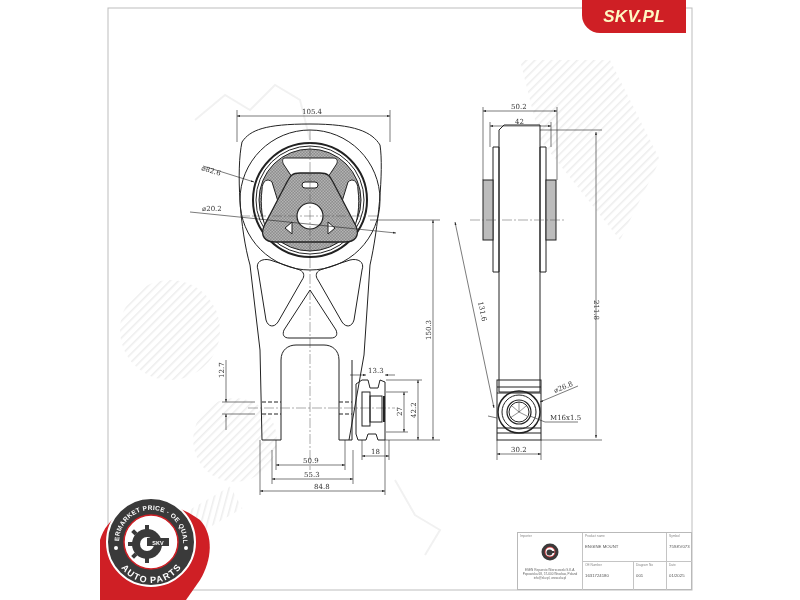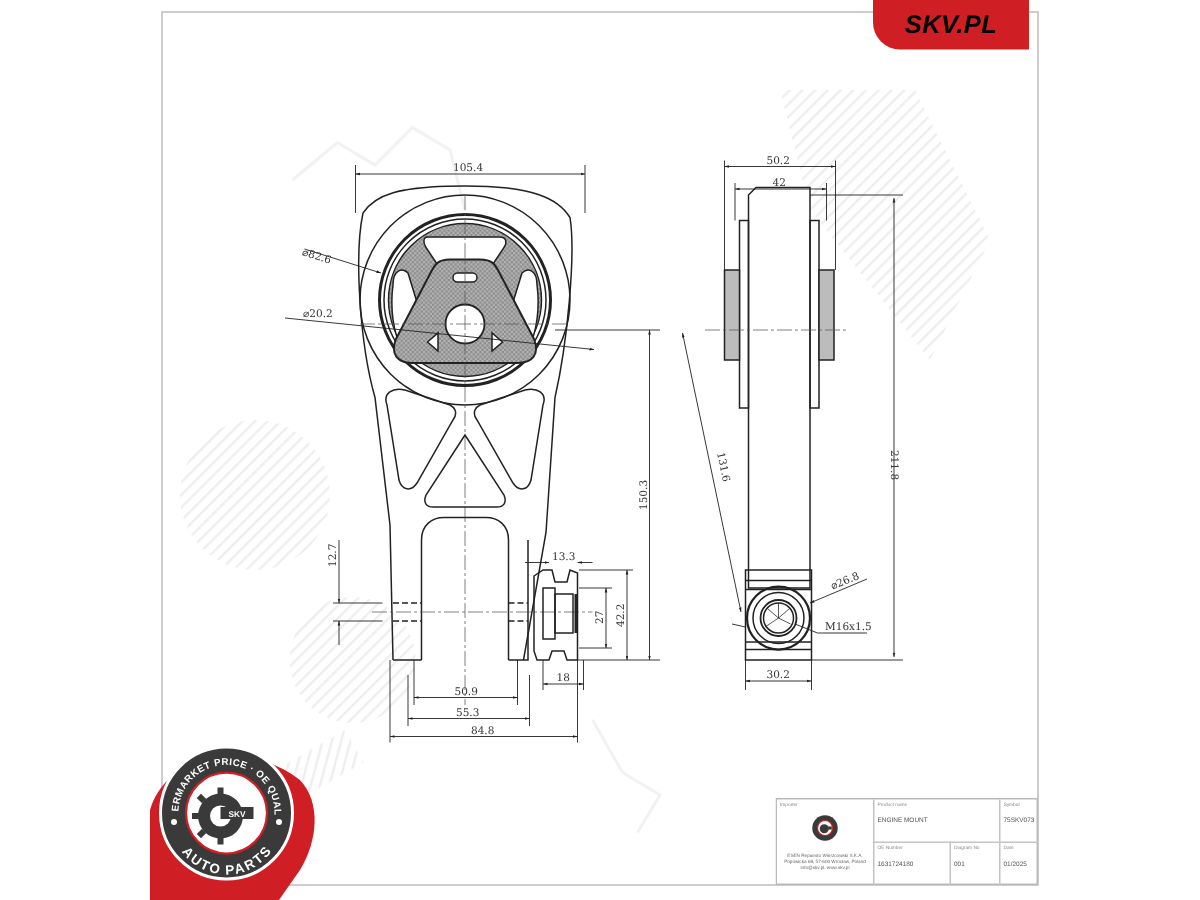--- a/index.html
+++ b/index.html
@@ -1,20 +1,20 @@
 <!DOCTYPE html>
 <html><head>
 <meta charset="utf-8">
 <style>
   html,body{margin:0;padding:0;background:#fff;}
   body{width:800px;height:600px;position:relative;overflow:hidden;font-family:"Liberation Sans",sans-serif;}
   #sheet{position:absolute;left:0;top:0;width:800px;height:600px;}
   .brand{position:absolute;left:582px;top:0;width:104px;height:33px;background:#cf1f25;border-bottom-left-radius:18px;
     display:flex;align-items:center;justify-content:center;}
-  .brand span{color:#000000;font-weight:bold;font-style:italic;font-size:17px;letter-spacing:0.3px;font-family:"Liberation Sans",sans-serif;}
+  .brand span{color:#fef9c3;font-weight:bold;font-style:italic;font-size:17px;letter-spacing:0.3px;font-family:"Liberation Sans",sans-serif;}
   .tb{position:absolute;left:517px;top:532px;width:175px;height:58px;border:1px solid #b9b9b9;box-sizing:border-box;background:#fff;}
   .tb .cell{position:absolute;box-sizing:border-box;border-left:1px solid #c4c4c4;border-top:1px solid #c4c4c4;}
   .tb .lbl{position:absolute;left:2px;top:1px;font-size:3.2px;color:#888;white-space:nowrap;}
   .tb .val{position:absolute;left:2px;top:11px;font-size:4.3px;color:#555;white-space:nowrap;}
   .tb .addr{position:absolute;left:2px;width:60px;text-align:center;font-size:3.1px;color:#666;line-height:4px;}
   .dim{font-family:"DejaVu Serif",serif;font-size:7px;fill:#333;}
 </style>
 </head>
 <body>
 

